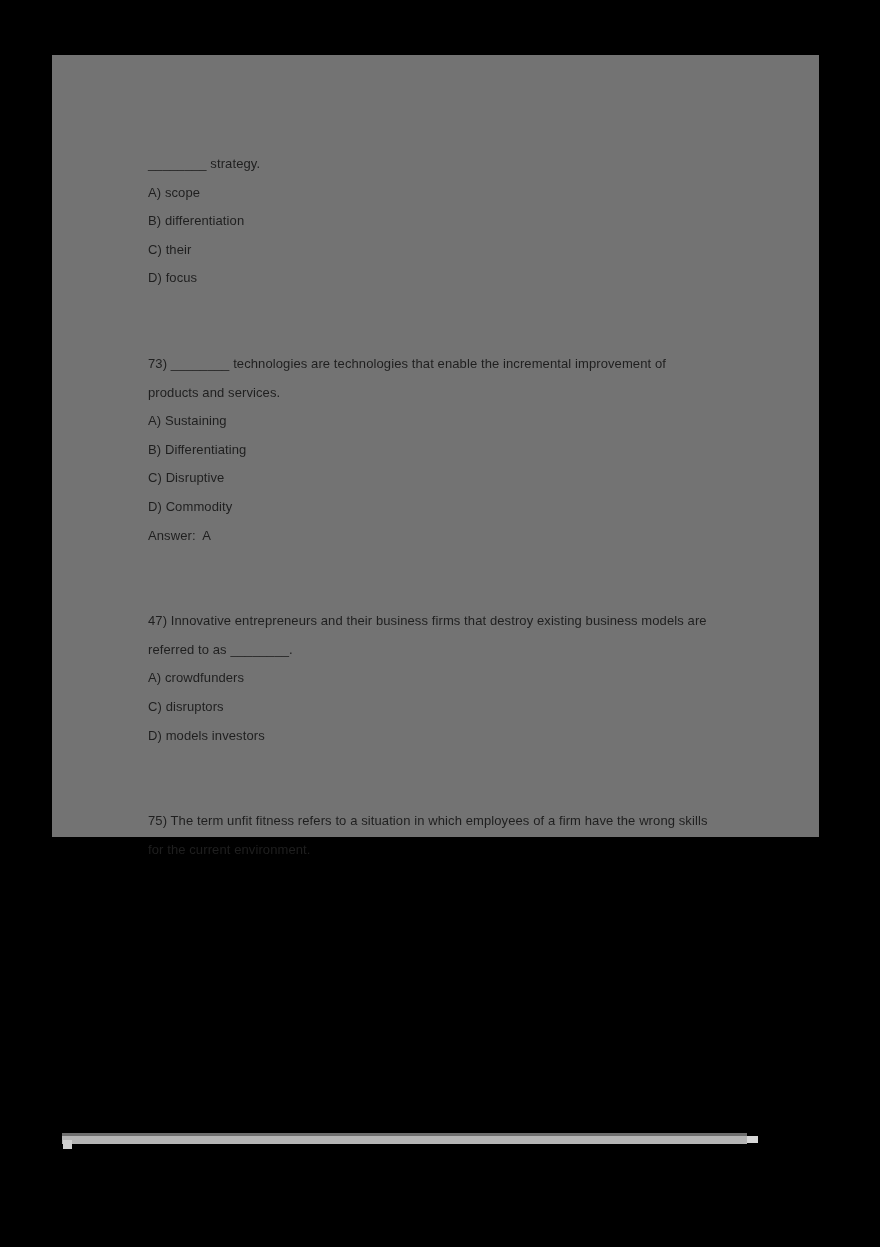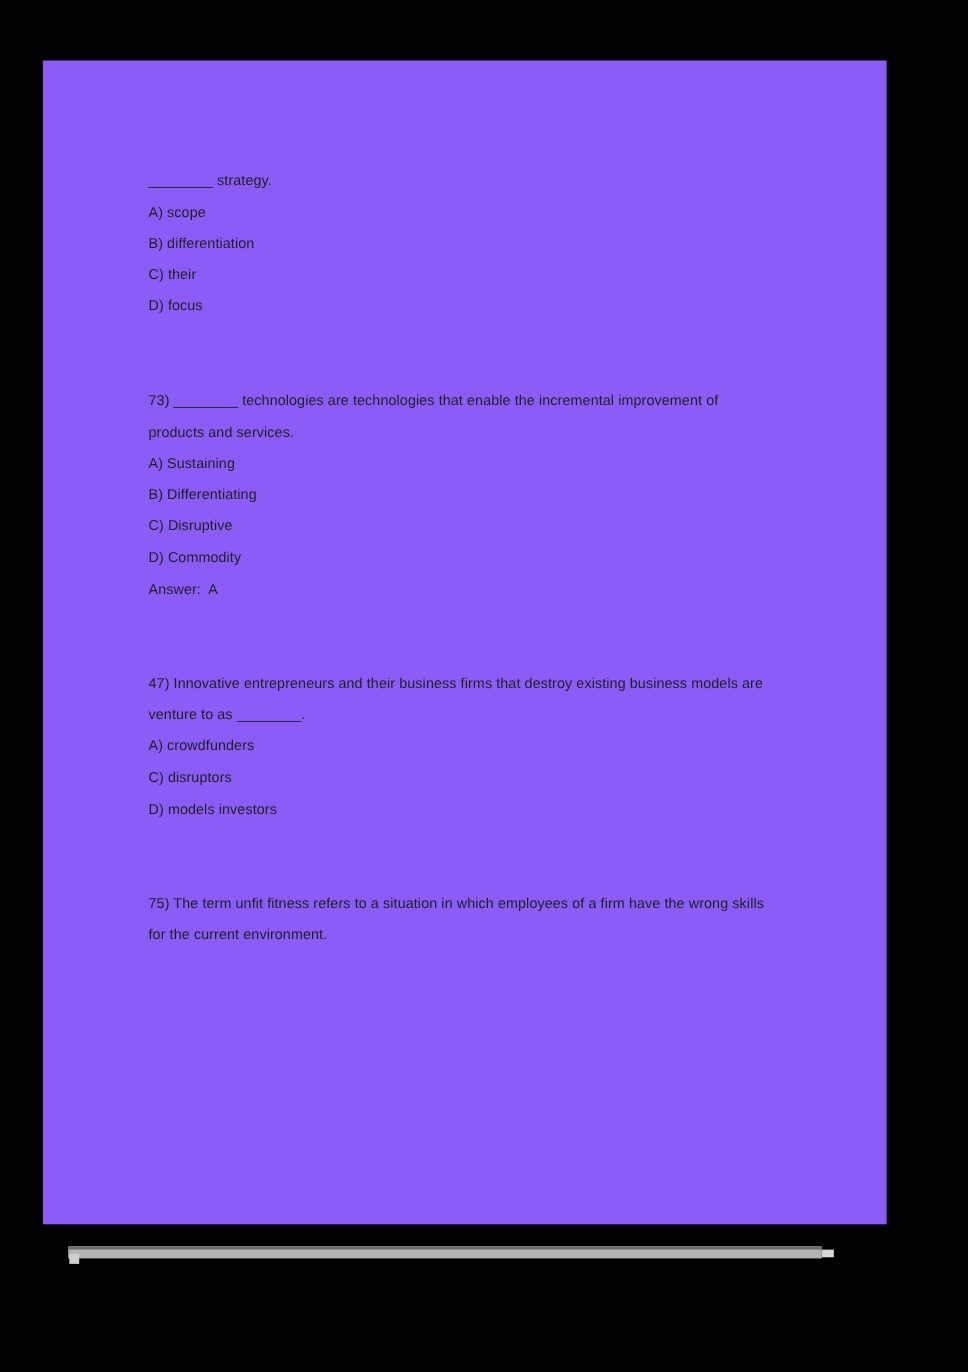--- a/index.html
+++ b/index.html
@@ -9,25 +9,25 @@
   body {
     width: 880px;
     height: 1247px;
     position: relative;
     background: #000000;
     overflow: hidden;
     font-family: "Liberation Sans", sans-serif;
   }
   .paper {
     position: absolute;
-    left: 39px;
+    left: 52px;
     top: 55px;
     width: 767px;
-    height: 1058px;
-    background: #8b5cf6;
+    height: 782px;
+    background: #737373;
   }
   .doc-content {
     position: absolute;
     left: 96px;
     top: 95px;
     right: 40px;
     color: #1f1f1f;
     font-size: 13px;
     letter-spacing: 0.1px;
   }
@@ -86,21 +86,21 @@
       <div class="line">products and services.</div>
       <div class="line">A) Sustaining</div>
       <div class="line">B) Differentiating</div>
       <div class="line">C) Disruptive</div>
       <div class="line">D) Commodity</div>
       <div class="line">Answer:  A</div>
     </div>
 
     <div class="block">
       <div class="line">47) Innovative entrepreneurs and their business firms that destroy existing business models are</div>
-      <div class="line">venture to as ________.</div>
+      <div class="line">referred to as ________.</div>
       <div class="line">A) crowdfunders</div>
       <div class="line">C) disruptors</div>
       <div class="line">D) models investors</div>
     </div>
 
     <div class="block">
       <div class="line">75) The term unfit fitness refers to a situation in which employees of a firm have the wrong skills</div>
       <div class="line">for the current environment.</div>
     </div>
 

